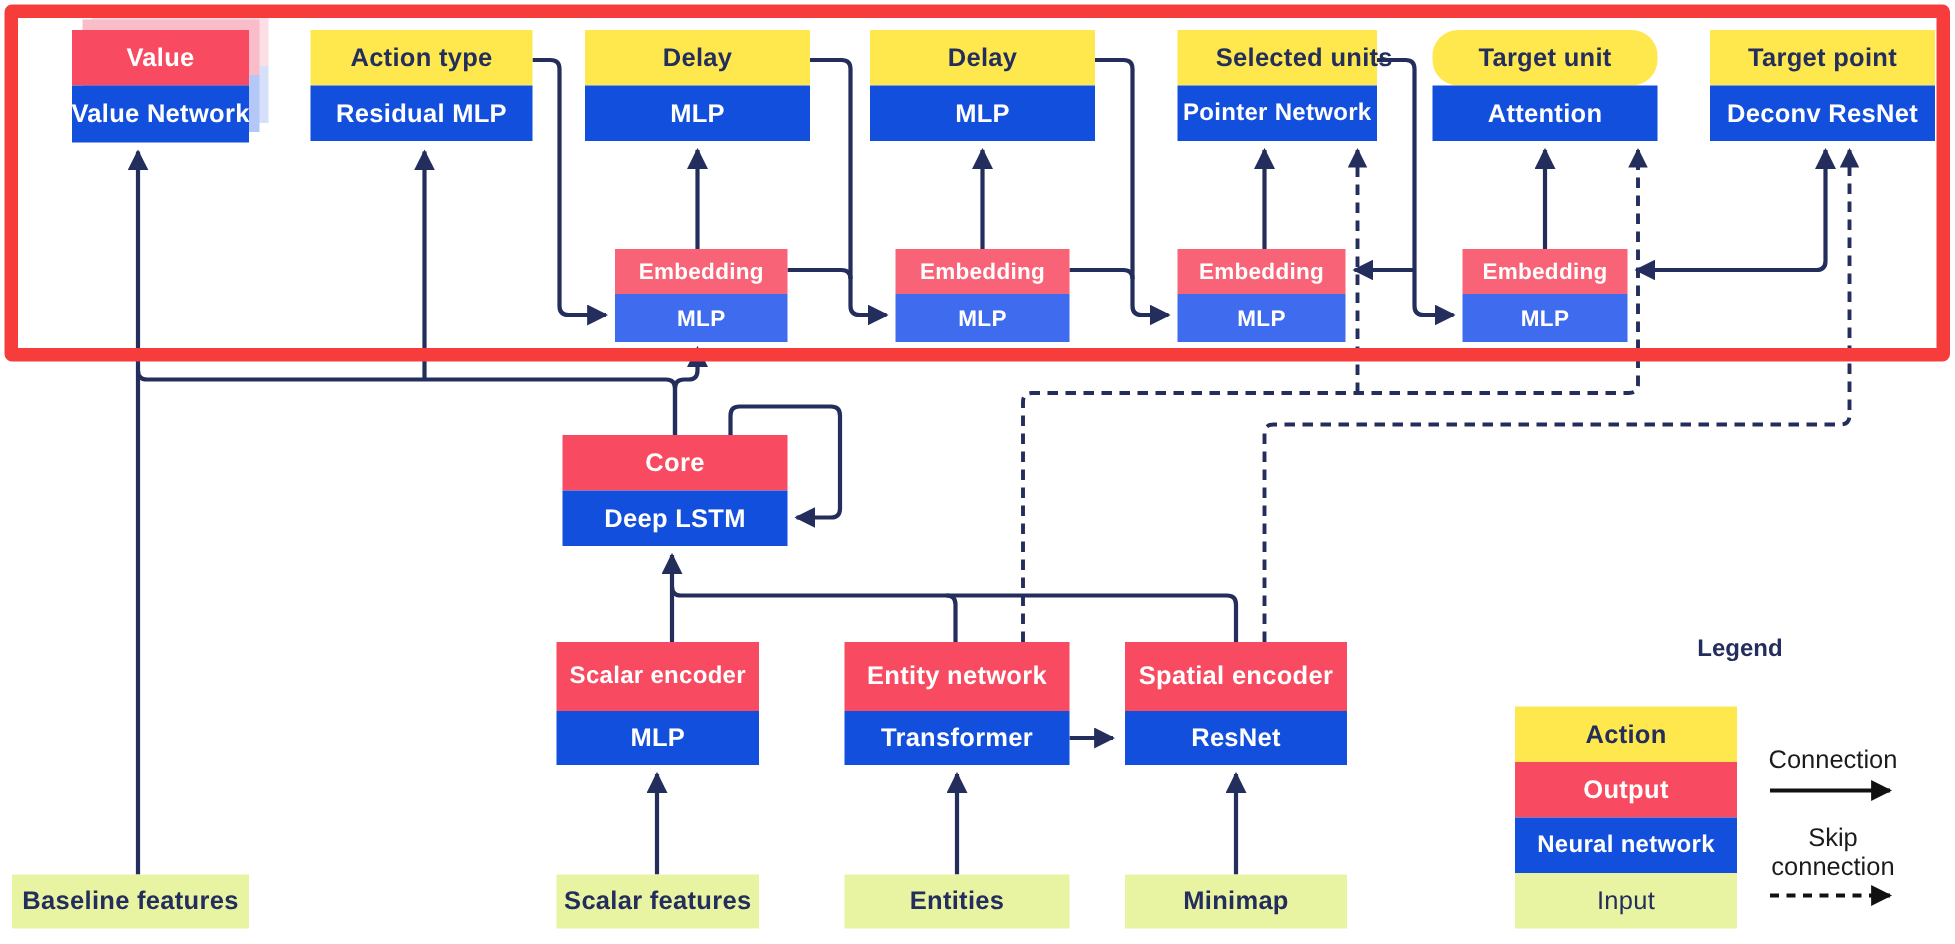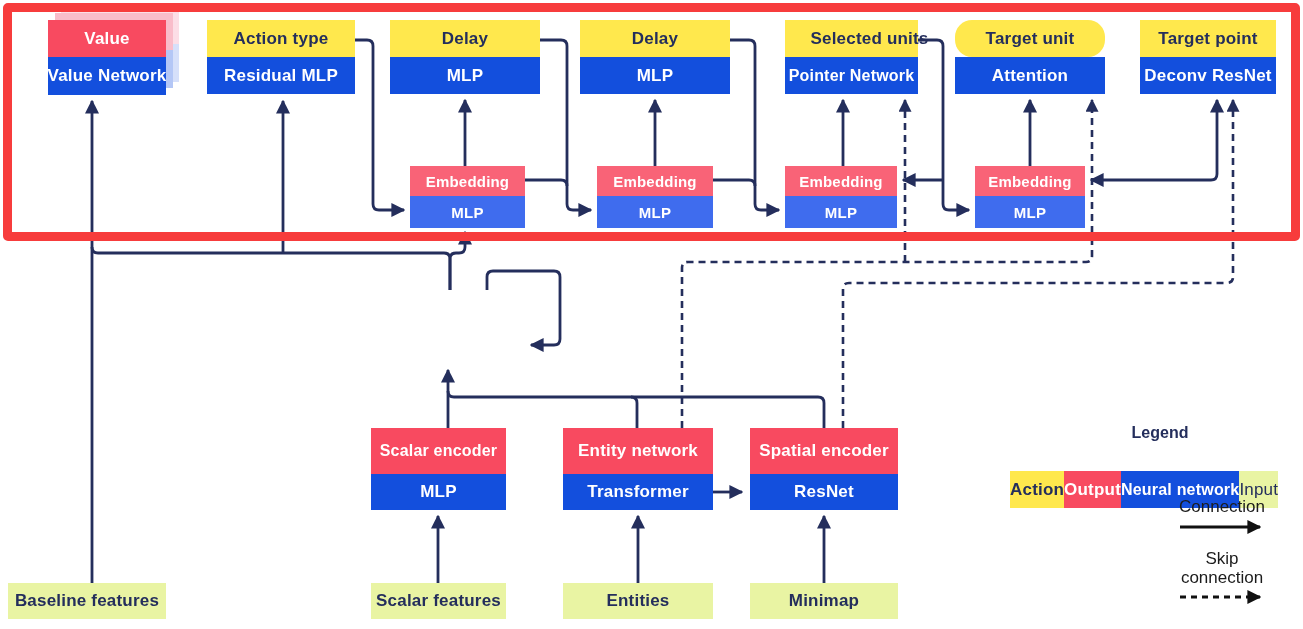--- a/index.html
+++ b/index.html
@@ -16,21 +16,21 @@
   .pink{background:#f84a60;color:#ffffff;}
   .epink{background:#f96377;color:#ffffff;}
   .blue{background:#134fdd;color:#ffffff;}
   .eblue{background:#3f6cee;color:#ffffff;}
   .green{background:#e9f4a3;color:#242e5c;font-weight:700;}
   .ghost{position:absolute;z-index:2;}
   .g1p{background:#f9bdca;} .g1b{background:#b4c7f6;}
   .g2p{background:#fcdee6;} .g2b{background:#d6e0fa;}
   .legend-title{position:absolute;z-index:2;font-size:16px;font-weight:600;color:#242e5c;
                 text-align:center;}
-  .legend-box{position:absolute;z-index:2;display:flex;flex-direction:row;border-radius:22px;}
+  .legend-box{position:absolute;z-index:2;display:flex;flex-direction:column;border-radius:22px;}
   .legend-box .cell{height:37px;}
   .conn-label{position:absolute;z-index:2;font-size:17px;font-weight:500;color:#1b1b1b;
               text-align:center;line-height:1.1;}
 </style>
 </head>
 <body>
 
 <div class="stage">
 
   <svg class="wires" width="1303" height="629" viewBox="0 0 1303 629">
@@ -109,21 +109,21 @@
     <div class="cell blue" style="height:37px;">MLP</div>
   </div>
   <div class="node" style="left:785px;top:20px;width:133px;">
     <div class="cell yellow" style="height:37px;padding-left:36px;">Selected units</div>
     <div class="cell blue" style="height:37px;font-size:16px;">Pointer Network</div>
   </div>
   <div class="node" style="left:955px;top:20px;width:150px;">
     <div class="cell yellow" style="height:37px;border-radius:17px;">Target unit</div>
     <div class="cell blue" style="height:37px;">Attention</div>
   </div>
-  <div class="node" style="left:1140px;top:20px;width:136px;">
+  <div class="node" style="left:1140px;top:20px;width:150px;">
     <div class="cell yellow" style="height:37px;">Target point</div>
     <div class="cell blue" style="height:37px;">Deconv ResNet</div>
   </div>
 
   <div class="node" style="left:410px;top:166px;width:115px;">
     <div class="cell epink sm" style="height:30px;">Embedding</div>
     <div class="cell eblue sm" style="height:32px;">MLP</div>
   </div>
   <div class="node" style="left:597px;top:166px;width:116px;">
     <div class="cell epink sm" style="height:30px;">Embedding</div>
@@ -131,20 +131,24 @@
   </div>
   <div class="node" style="left:785px;top:166px;width:112px;">
     <div class="cell epink sm" style="height:30px;">Embedding</div>
     <div class="cell eblue sm" style="height:32px;">MLP</div>
   </div>
   <div class="node" style="left:975px;top:166px;width:110px;">
     <div class="cell epink sm" style="height:30px;">Embedding</div>
     <div class="cell eblue sm" style="height:32px;">MLP</div>
   </div>
 
+  <div class="node" style="left:375px;top:290px;width:150px;">
+    <div class="cell pink" style="height:37px;">Core</div>
+    <div class="cell blue" style="height:37px;">Deep LSTM</div>
+  </div>
 
   <div class="node" style="left:371px;top:428px;width:135px;">
     <div class="cell pink" style="height:46px;font-size:16px;">Scalar encoder</div>
     <div class="cell blue" style="height:36px;">MLP</div>
   </div>
   <div class="node" style="left:563px;top:428px;width:150px;">
     <div class="cell pink" style="height:46px;">Entity network</div>
     <div class="cell blue" style="height:36px;">Transformer</div>
   </div>
   <div class="node" style="left:750px;top:428px;width:148px;">

